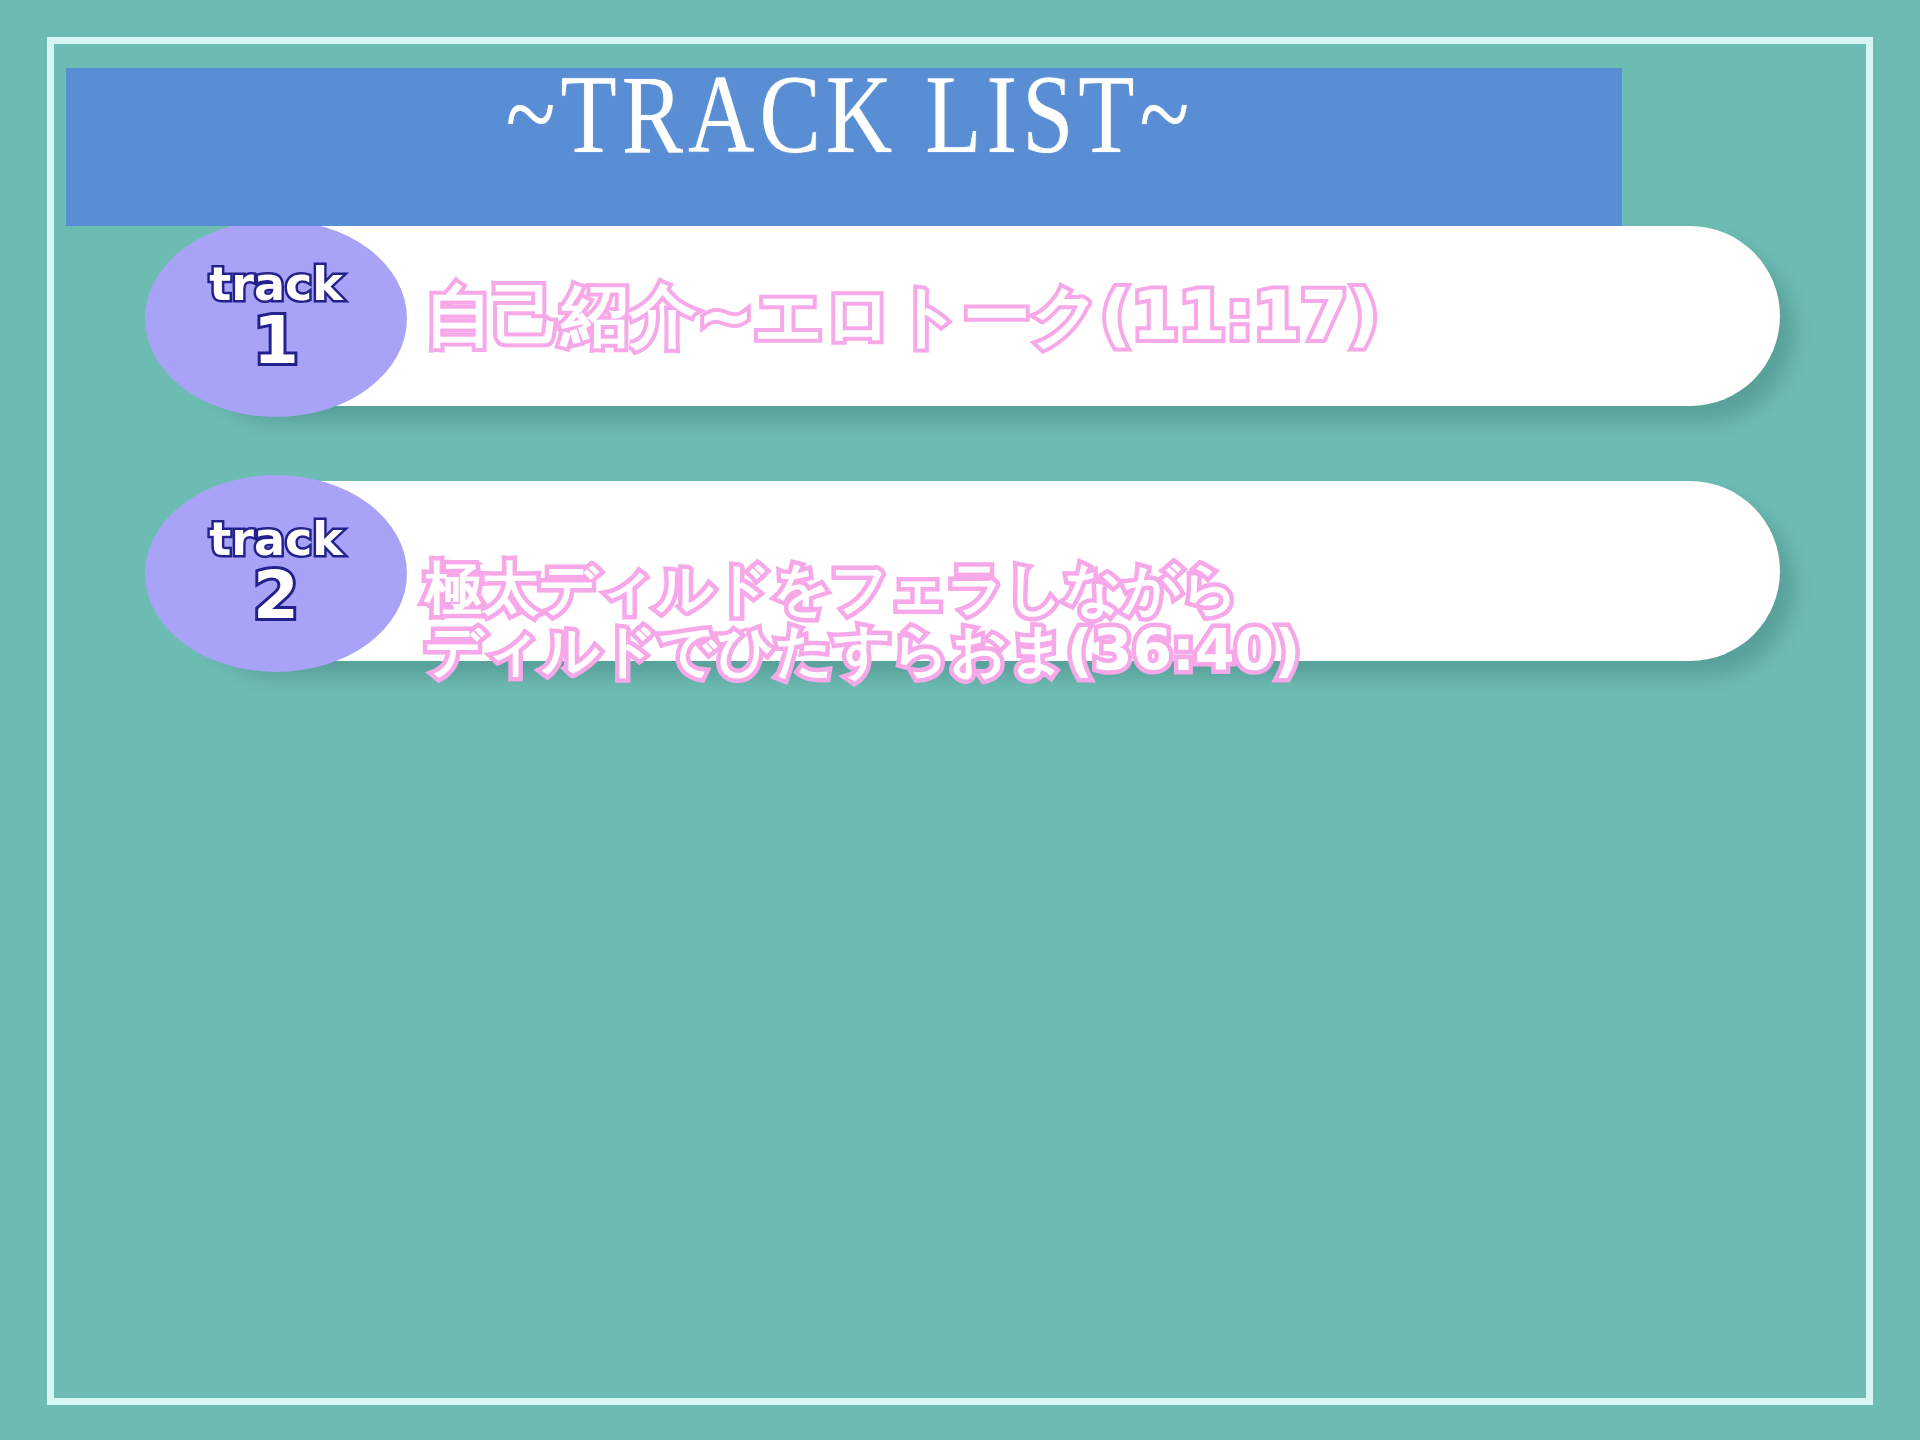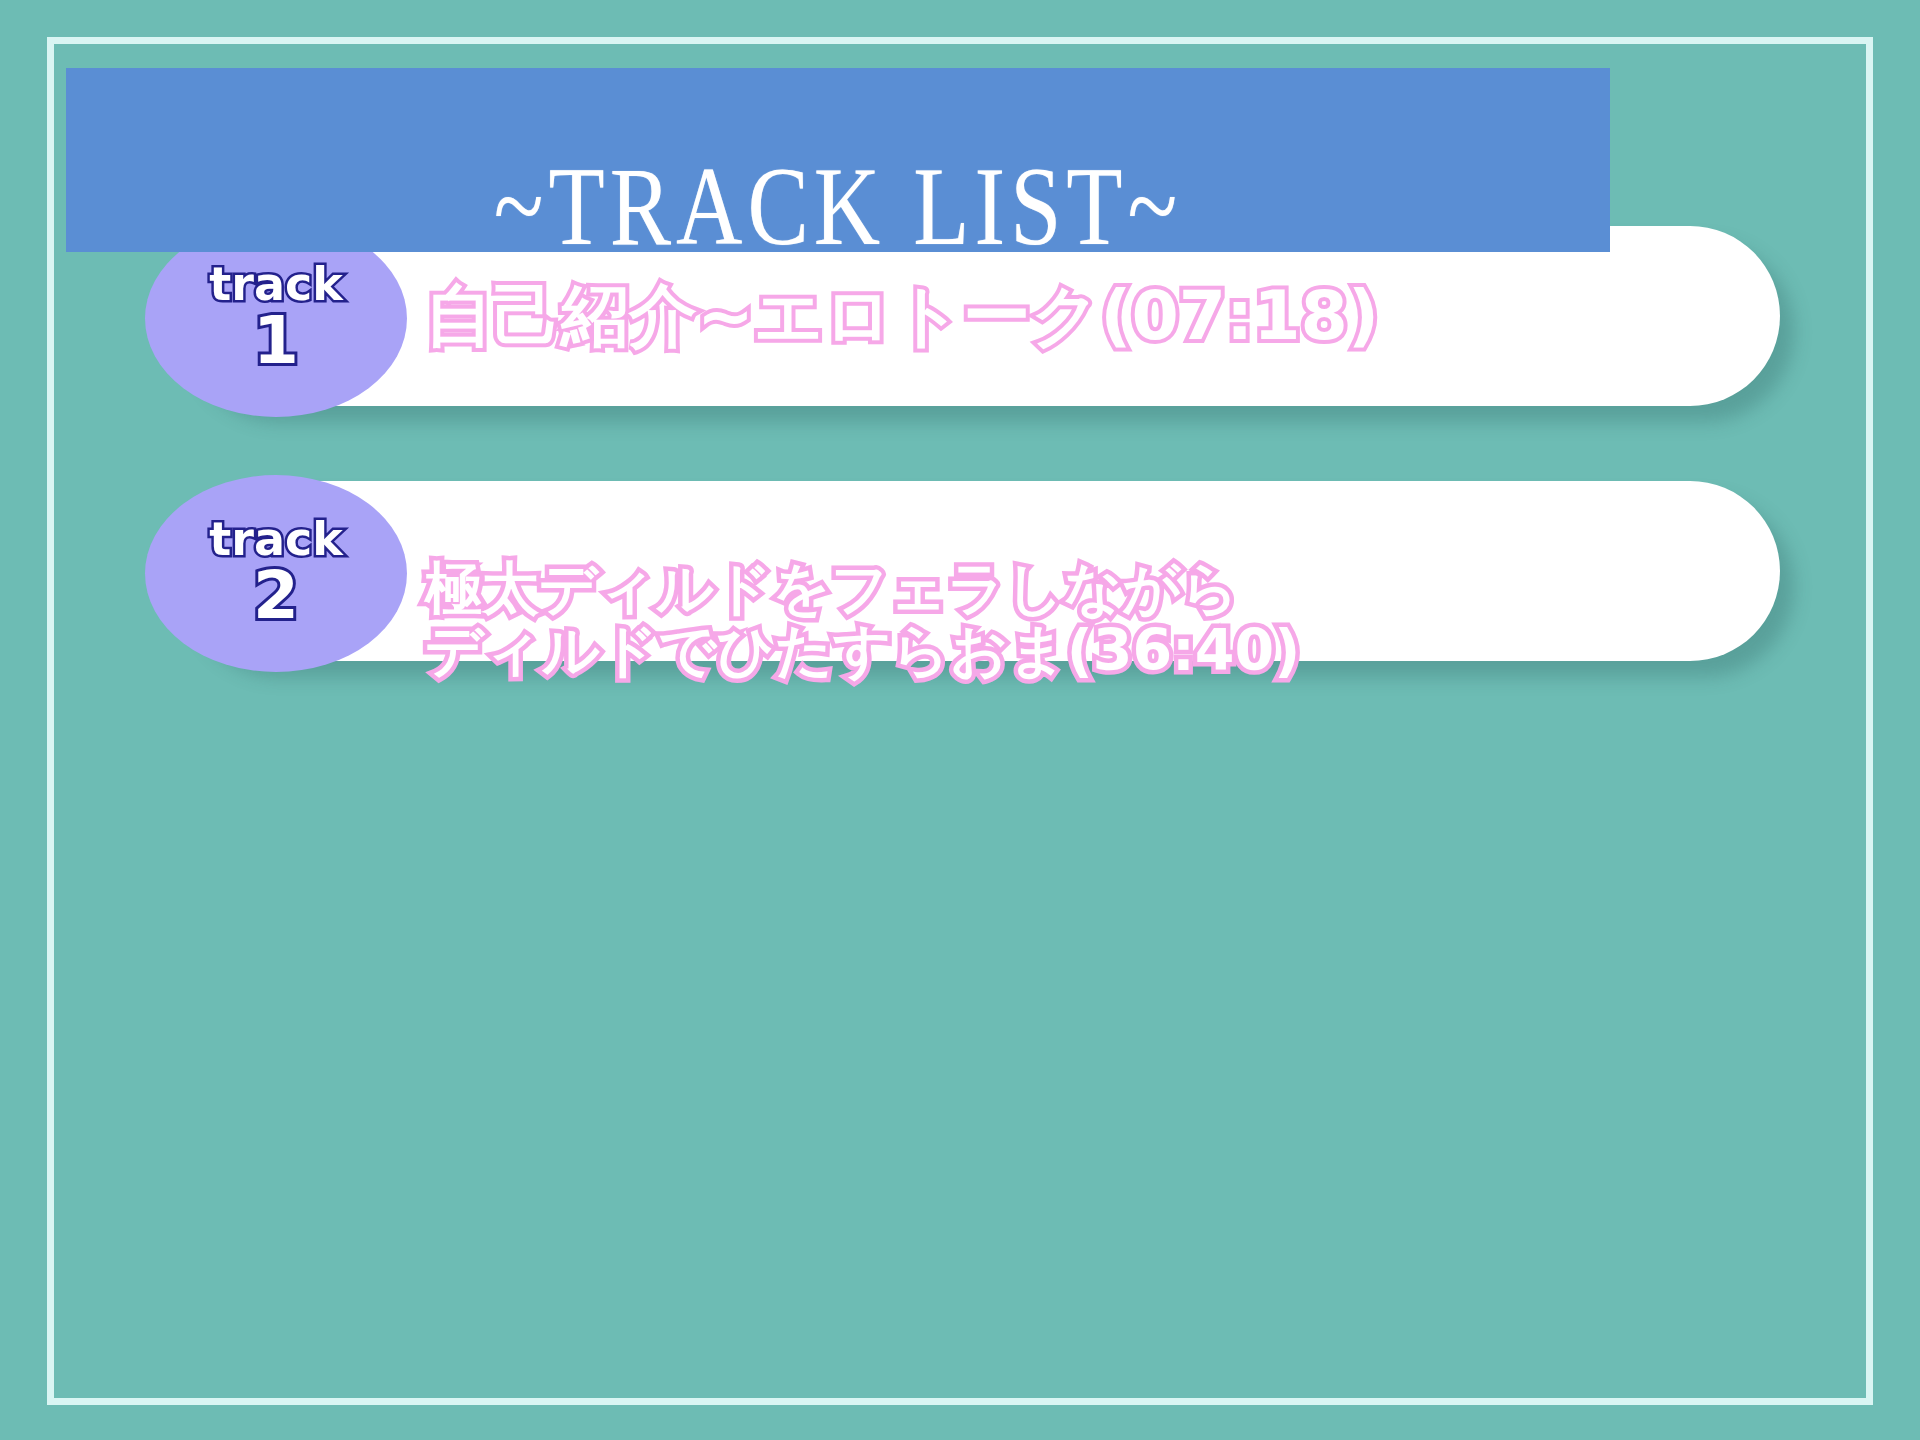--- a/index.html
+++ b/index.html
@@ -29,26 +29,27 @@
     border: 7px solid #d9f5f3;
     box-sizing: border-box;
     pointer-events: none;
   }
   
   .header-banner {
     position: absolute;
     left: 66px;
     top: 68px;
     width: 1544px;
-    height: 184px;
+    height: 158px;
     background: #5a8ed4;
     display: flex;
-    align-items: flex-end;
+    align-items: flex-start;
     justify-content: center;
     z-index: 3;
+    padding-left: 12px;
   }
   .header-title {
     color: #ffffff;
     font-family: "Liberation Serif", serif;
     font-size: 92px;
     letter-spacing: 5px;
     line-height: 1;
     white-space: nowrap;
     transform: scaleY(1.22);
     text-shadow: 0 0 1px rgba(255,255,255,0.6);
@@ -173,21 +174,21 @@
 
   <div class="track-list">
 
     <div class="track-row r1">
       <div class="track-card"></div>
       <div class="track-badge">
         <span class="badge-word">track</span>
         <span class="badge-num">1</span>
       </div>
       <div class="track-text">
-        <div class="line">自己紹介~エロトーク(07:18)</div>
+        <div class="line">自己紹介~エロトーク(11:17)</div>
 
       </div>
     </div>
 
     <div class="track-row r2">
       <div class="track-card"></div>
       <div class="track-badge">
         <span class="badge-word">track</span>
         <span class="badge-num">2</span>
       </div>

